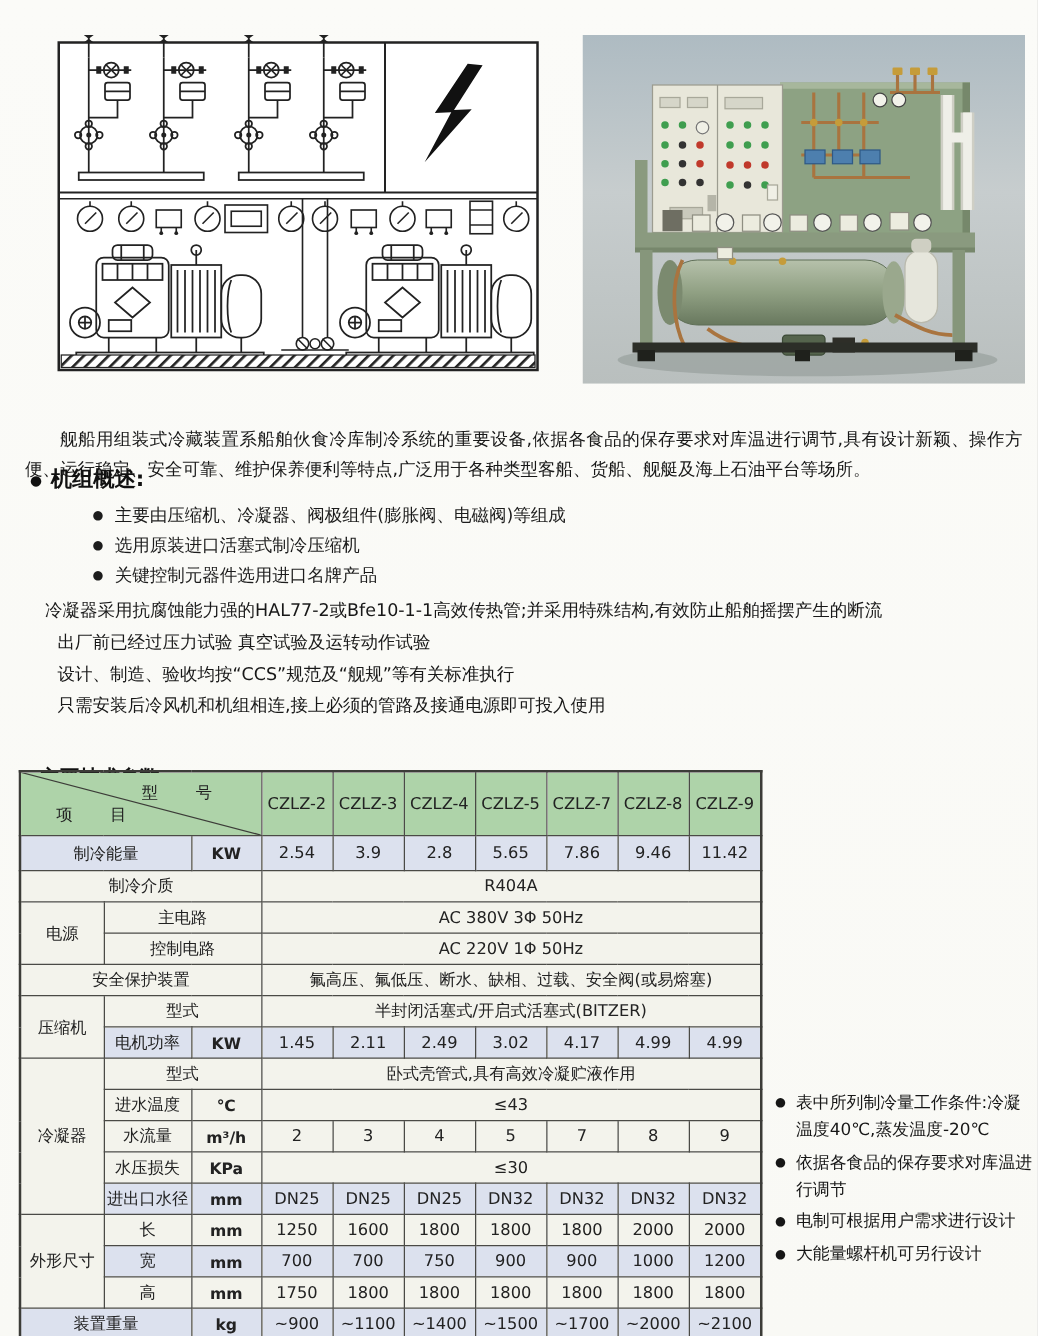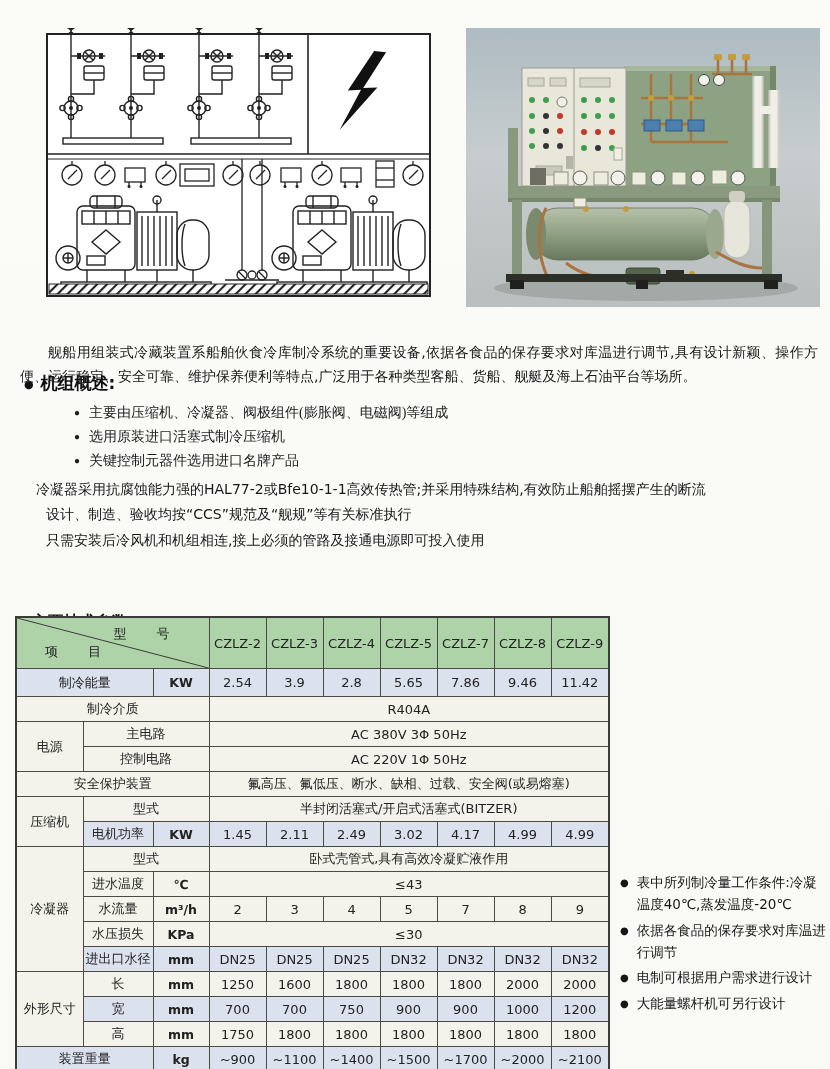--- a/index.html
+++ b/index.html
@@ -13,21 +13,21 @@
   .fig-photo{position:absolute;left:466px;top:28px;width:354px;height:279px;}
   
   .intro{
     position:absolute;left:20px;top:326px;width:798px;
     font-size:14px;line-height:1.72;text-align:justify;text-indent:2em;color:#181818;
   }
   
   .overview{position:absolute;left:24px;top:372px;width:796px;}
   .ov-heading{font-size:17px;font-weight:bold;color:#111;display:flex;align-items:center;}
   .ov-heading::before{content:"●";font-size:11px;margin-right:7px;position:relative;top:1px;}
-  .ov-bullets{list-style:none;margin:6px 0 4px 0;padding:0 0 0 50px;font-family:Liberation Serif, serif;}
+  .ov-bullets{list-style:none;margin:6px 0 4px 0;padding:0 0 0 50px;}
   .ov-bullets li{font-size:14px;line-height:1.72;display:flex;}
   .ov-bullets li::before{content:"●";font-size:10px;margin-right:9px;position:relative;top:3px;}
   .ov-lines{padding-left:22px;}
   .ov-lines div{font-size:14px;line-height:1.8;color:#181818;}
   .ov-lines div:first-child{margin-left:-10px;}
   
   .specs-heading{
     position:absolute;left:15px;top:612px;font-size:16px;font-weight:bold;color:#111;
     display:flex;align-items:center;
   }
@@ -348,20 +348,21 @@
 
   <div class="overview">
     <div class="ov-heading">机组概述:</div>
     <ul class="ov-bullets">
       <li>主要由压缩机、冷凝器、阀极组件(膨胀阀、电磁阀)等组成</li>
       <li>选用原装进口活塞式制冷压缩机</li>
       <li>关键控制元器件选用进口名牌产品</li>
     </ul>
     <div class="ov-lines">
       <div>冷凝器采用抗腐蚀能力强的HAL77-2或Bfe10-1-1高效传热管;并采用特殊结构,有效防止船舶摇摆产生的断流</div>
+      <div>出厂前已经过压力试验 真空试验及运转动作试验</div>
       <div>设计、制造、验收均按“CCS”规范及“舰规”等有关标准执行</div>
       <div>只需安装后冷风机和机组相连,接上必须的管路及接通电源即可投入使用</div>
     </div>
   </div>
 
   <div class="specs-heading">主要技术参数</div>
 
   <table class="specs">
     <colgroup>
       <col style="width:67px">

